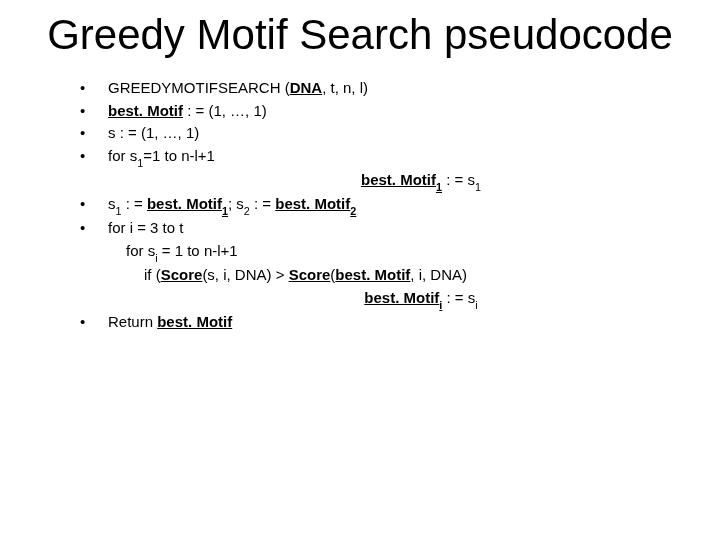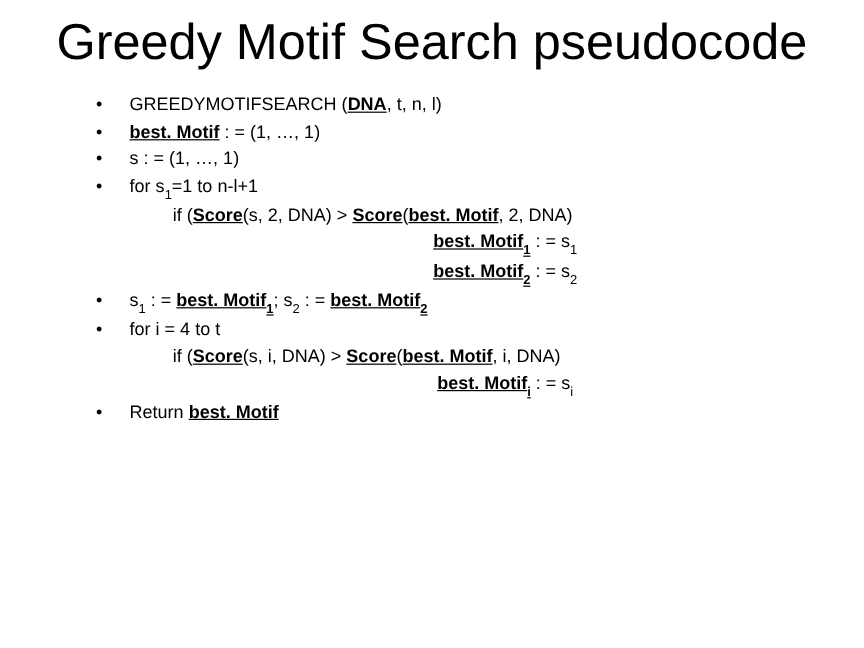--- a/index.html
+++ b/index.html
@@ -68,37 +68,33 @@
       <div class="row">
         <div class="bullet">•</div>
         <div class="text indent0"><span>s : = (1, …, 1)</span></div>
       </div>
       <div class="row">
         <div class="bullet">•</div>
         <div class="text indent0"><span>for s</span><span class="sub">1</span><span>=1 to n-l+1</span></div>
       </div>
       <div class="row noblt">
         <div class="bullet">•</div>
-        <div class="text indent2"><span>if (</span><span class="bold">Score</span><span>(s, 2, DNA) &gt; </span><span class="bold">Score</span><span>(</span><span class="bold">best. Motif</span><span>, 2, DNA)</span></div>
-      </div>
-      <div class="row noblt">
-        <div class="bullet">•</div>
         <div class="text indent3"><span class="bold">best. Motif</span><span class="bold sub">1</span><span> : = s</span><span class="sub">1</span></div>
-      </div>
-      <div class="row noblt">
-        <div class="bullet">•</div>
-        <div class="text indent3"><span class="bold">best. Motif</span><span class="bold sub">2</span><span> : = s</span><span class="sub">2</span></div>
       </div>
       <div class="row">
         <div class="bullet">•</div>
         <div class="text indent0"><span>s</span><span class="sub">1</span><span> : = </span><span class="bold">best. Motif</span><span class="bold sub">1</span><span>; s</span><span class="sub">2</span><span> : = </span><span class="bold">best. Motif</span><span class="bold sub">2</span></div>
       </div>
       <div class="row">
         <div class="bullet">•</div>
-        <div class="text indent0"><span>for i = 4 to t</span></div>
+        <div class="text indent0"><span>for i = 3 to t</span></div>
+      </div>
+      <div class="row noblt">
+        <div class="bullet">•</div>
+        <div class="text indent1"><span>for s</span><span class="sub">i</span><span> = 1 to n-l+1</span></div>
       </div>
       <div class="row noblt">
         <div class="bullet">•</div>
         <div class="text indent2"><span>if (</span><span class="bold">Score</span><span>(s, i, DNA) &gt; </span><span class="bold">Score</span><span>(</span><span class="bold">best. Motif</span><span>, i, DNA)</span></div>
       </div>
       <div class="row noblt">
         <div class="bullet">•</div>
         <div class="text indent3"><span class="bold">best. Motif</span><span class="bold sub">i</span><span> : = s</span><span class="sub">i</span></div>
       </div>
       <div class="row">

